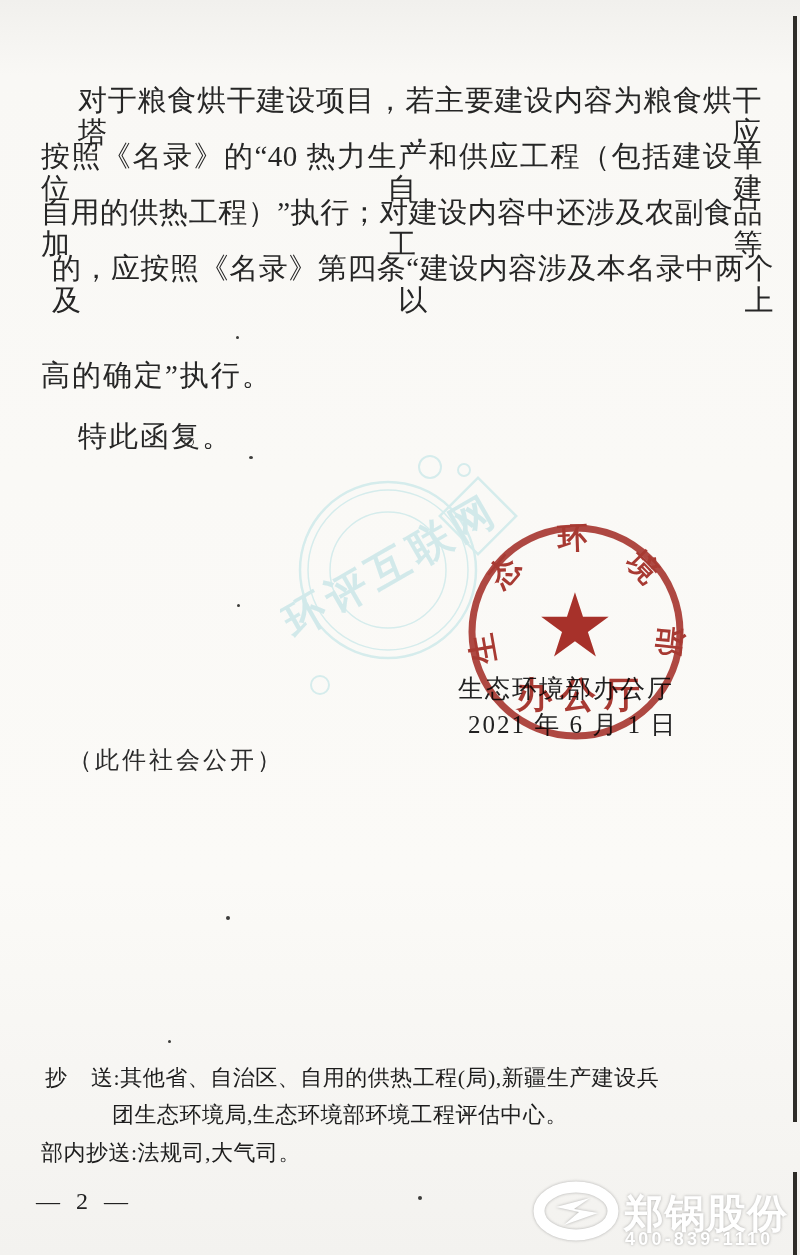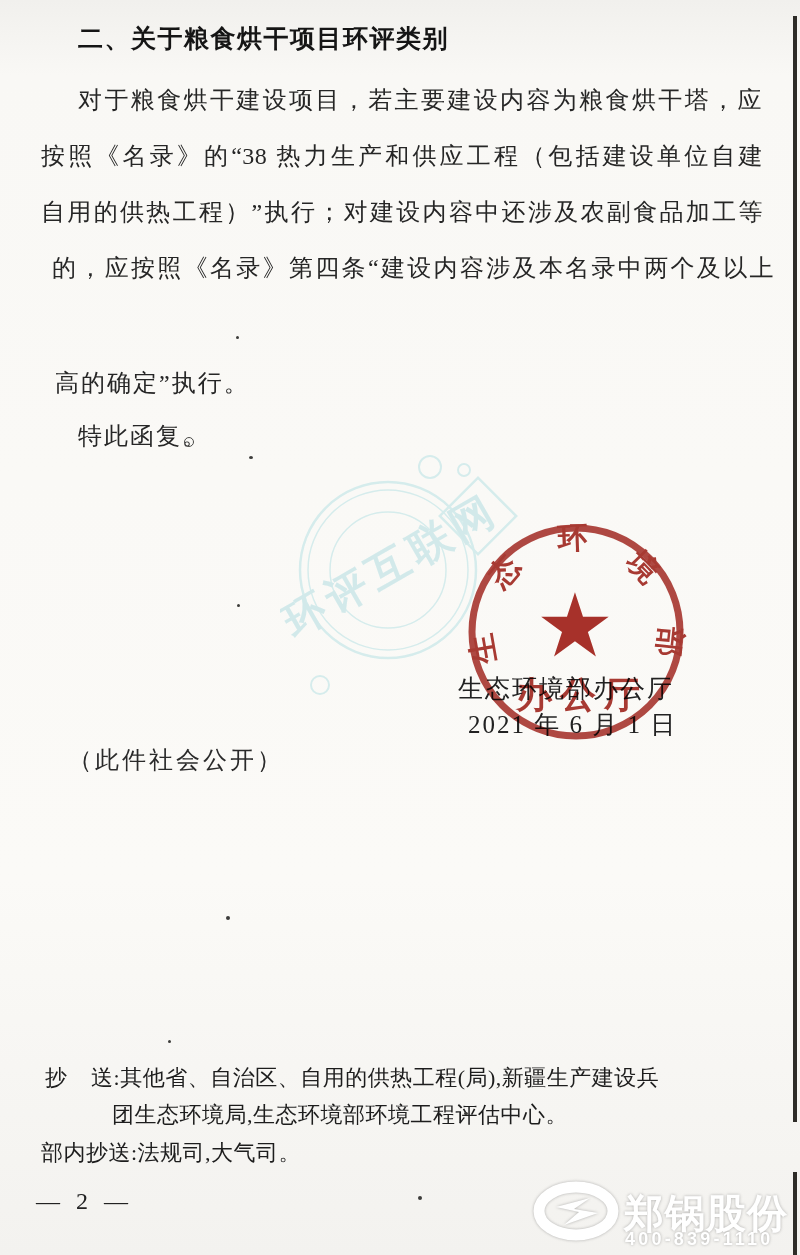--- a/index.html
+++ b/index.html
@@ -4,21 +4,21 @@
 <style>
   html,body{margin:0;padding:0;}
   body{width:800px;height:1255px;position:relative;overflow:hidden;
        background:#f6f5f2;
        font-family:"Liberation Serif","DejaVu Serif",serif;}
   .page{position:absolute;inset:0;
         background:linear-gradient(180deg,#f1f0ed 0%,#f9f8f5 6%,#fbfaf7 70%,#f3f2ef 100%);}
   .abs{position:absolute;}
   .title{font-family:"Liberation Sans","DejaVu Sans",sans-serif;
          font-weight:bold;font-size:25px;color:#151515;letter-spacing:1.5px;}
-  .bodyline{font-size:24px;color:#262626;line-height:32px;letter-spacing:.5px;
+  .bodyline{font-size:29px;color:#262626;line-height:32px;letter-spacing:.5px;
             text-align:justify;text-align-last:justify;}
   .noju{text-align:left;text-align-last:left;letter-spacing:2px;}
   .note{font-size:24px;color:#2a2a2a;letter-spacing:3px;}
   .sig{font-size:25px;color:#222;letter-spacing:2px;z-index:2;}
   .cc{font-size:22px;color:#1d1d1d;letter-spacing:.5px;}
   .pagenum{font-size:24px;color:#222;letter-spacing:5px;}
   .seal-svg{z-index:3;mix-blend-mode:multiply;opacity:.95;}
   .wm-svg{z-index:1;opacity:.8;}
   .arcchar{font-size:30px;font-weight:bold;fill:#a73029;text-anchor:middle;
            font-family:"Liberation Serif","DejaVu Serif",serif;}
@@ -38,27 +38,26 @@
       <circle cx="108" cy="140" r="80" stroke-width="1.5"></circle>
       <circle cx="108" cy="140" r="58" stroke-width="1.5"></circle>
       <rect x="-27" y="-27" width="54" height="54" stroke-width="2.5" transform="translate(198,86) rotate(45)"></rect>
       <circle cx="150" cy="37" r="11" stroke-width="2"></circle>
       <circle cx="184" cy="40" r="6" stroke-width="2"></circle>
       <circle cx="40" cy="255" r="9" stroke-width="2"></circle>
     </g>
     <text transform="translate(14,208) rotate(-30)" x="0" y="0" style="font-size:42px;font-weight:bold;fill:#c9e6e8;letter-spacing:6px;font-family:'Liberation Sans','DejaVu Sans',sans-serif;">环评互联网</text>
   </svg>
 
-  <div class="abs title" style="left:78px;top:22px;">二、关于粮食烘干项目环评类别</div>
 
   <div class="abs bodyline" style="left:78px;top:84px;width:684px;">对于粮食烘干建设项目，若主要建设内容为粮食烘干塔，应</div>
-  <div class="abs bodyline" style="left:41px;top:140px;width:722px;">按照《名录》的“38 热力生产和供应工程（包括建设单位自建</div>
+  <div class="abs bodyline" style="left:41px;top:140px;width:722px;">按照《名录》的“40 热力生产和供应工程（包括建设单位自建</div>
   <div class="abs bodyline" style="left:41px;top:196px;width:722px;">自用的供热工程）”执行；对建设内容中还涉及农副食品加工等</div>
   <div class="abs bodyline" style="left:52px;top:252px;width:722px;">的，应按照《名录》第四条“建设内容涉及本名录中两个及以上</div>
-  <div class="abs bodyline noju" style="left:41px;top:367px;width:722px;margin-left:14px;">高的确定”执行。</div>
+  <div class="abs bodyline noju" style="left:41px;top:359px;width:722px;">高的确定”执行。</div>
   <div class="abs note" style="left:68px;top:744px;">（此件社会公开）</div>
 
   <div class="abs bodyline noju" style="left:78px;top:420px;width:500px;">特此函复。</div>
 
   <div class="abs sig" style="left:458px;top:672px;">生态环境部办公厅</div>
   <div class="abs sig" style="left:468px;top:708px;">2021 年 6 月 1 日</div>
 
   <svg class="abs seal-svg" style="left:458px;top:514px;" width="240" height="240" viewBox="0 0 240 240">
     <circle cx="118" cy="118" r="104" fill="none" stroke="#a73029" stroke-width="7" opacity=".92"></circle>
     <text class="arcchar" transform="translate(35,133) rotate(-100)">生</text>

